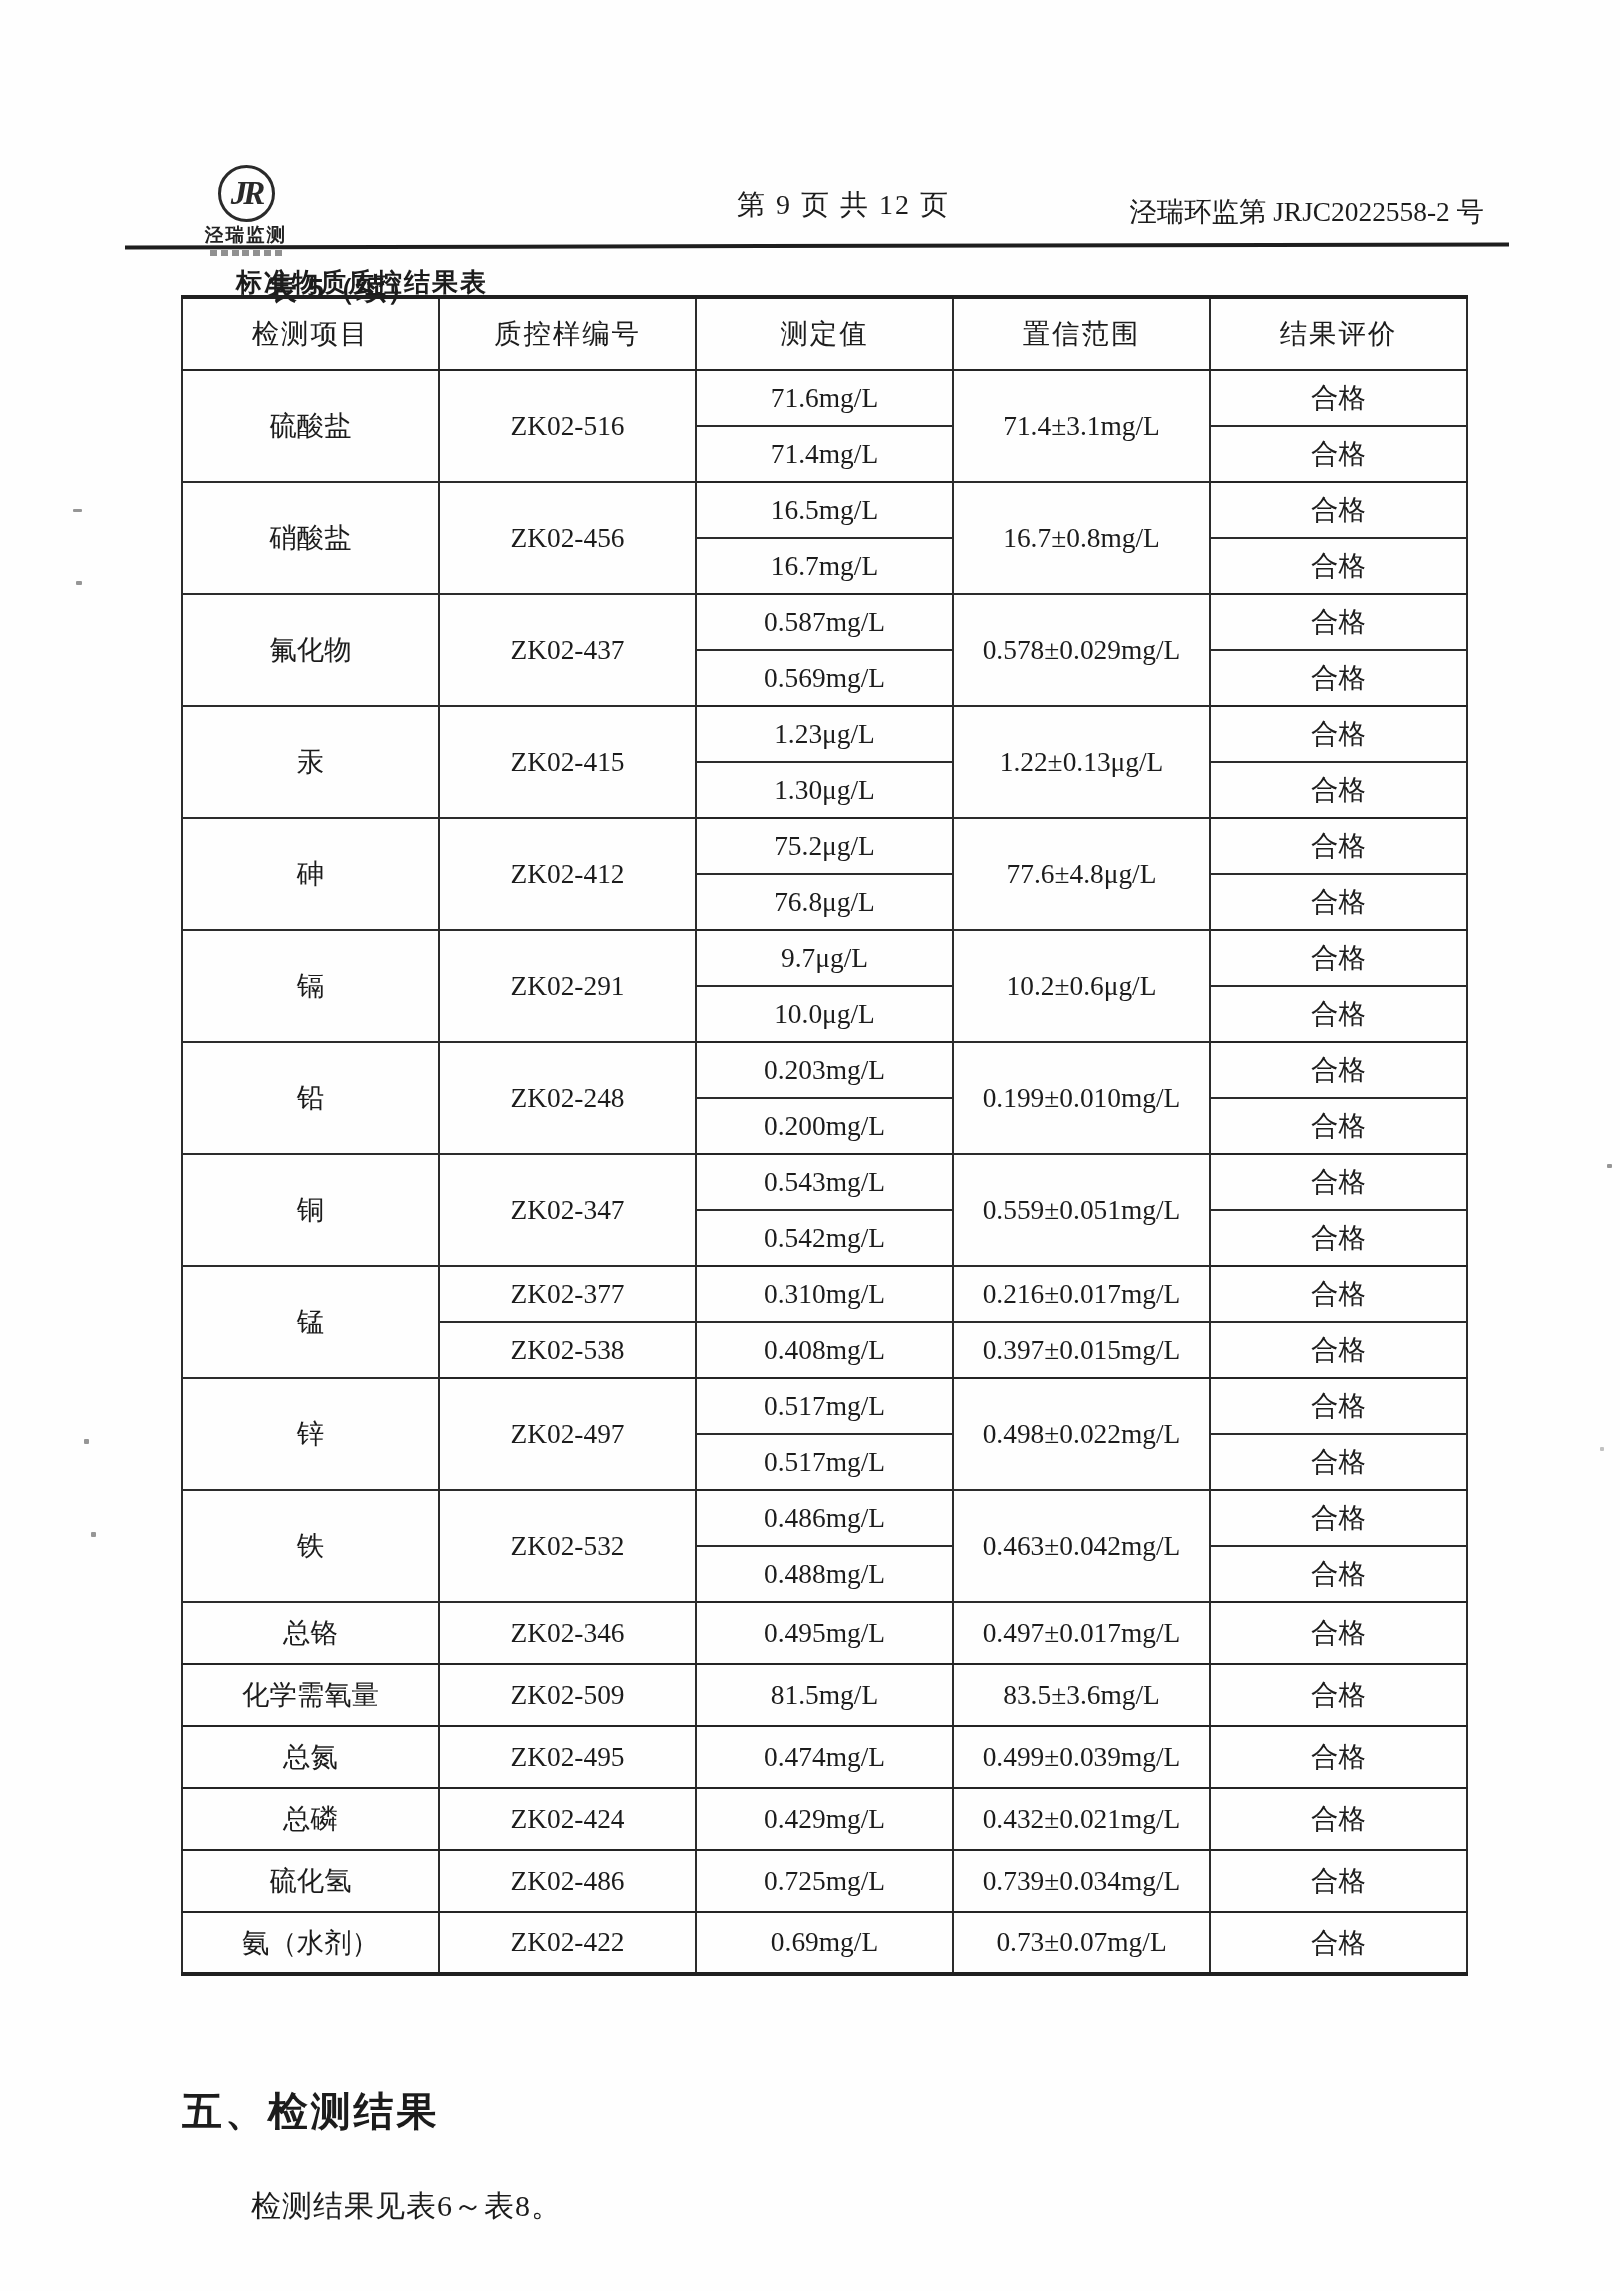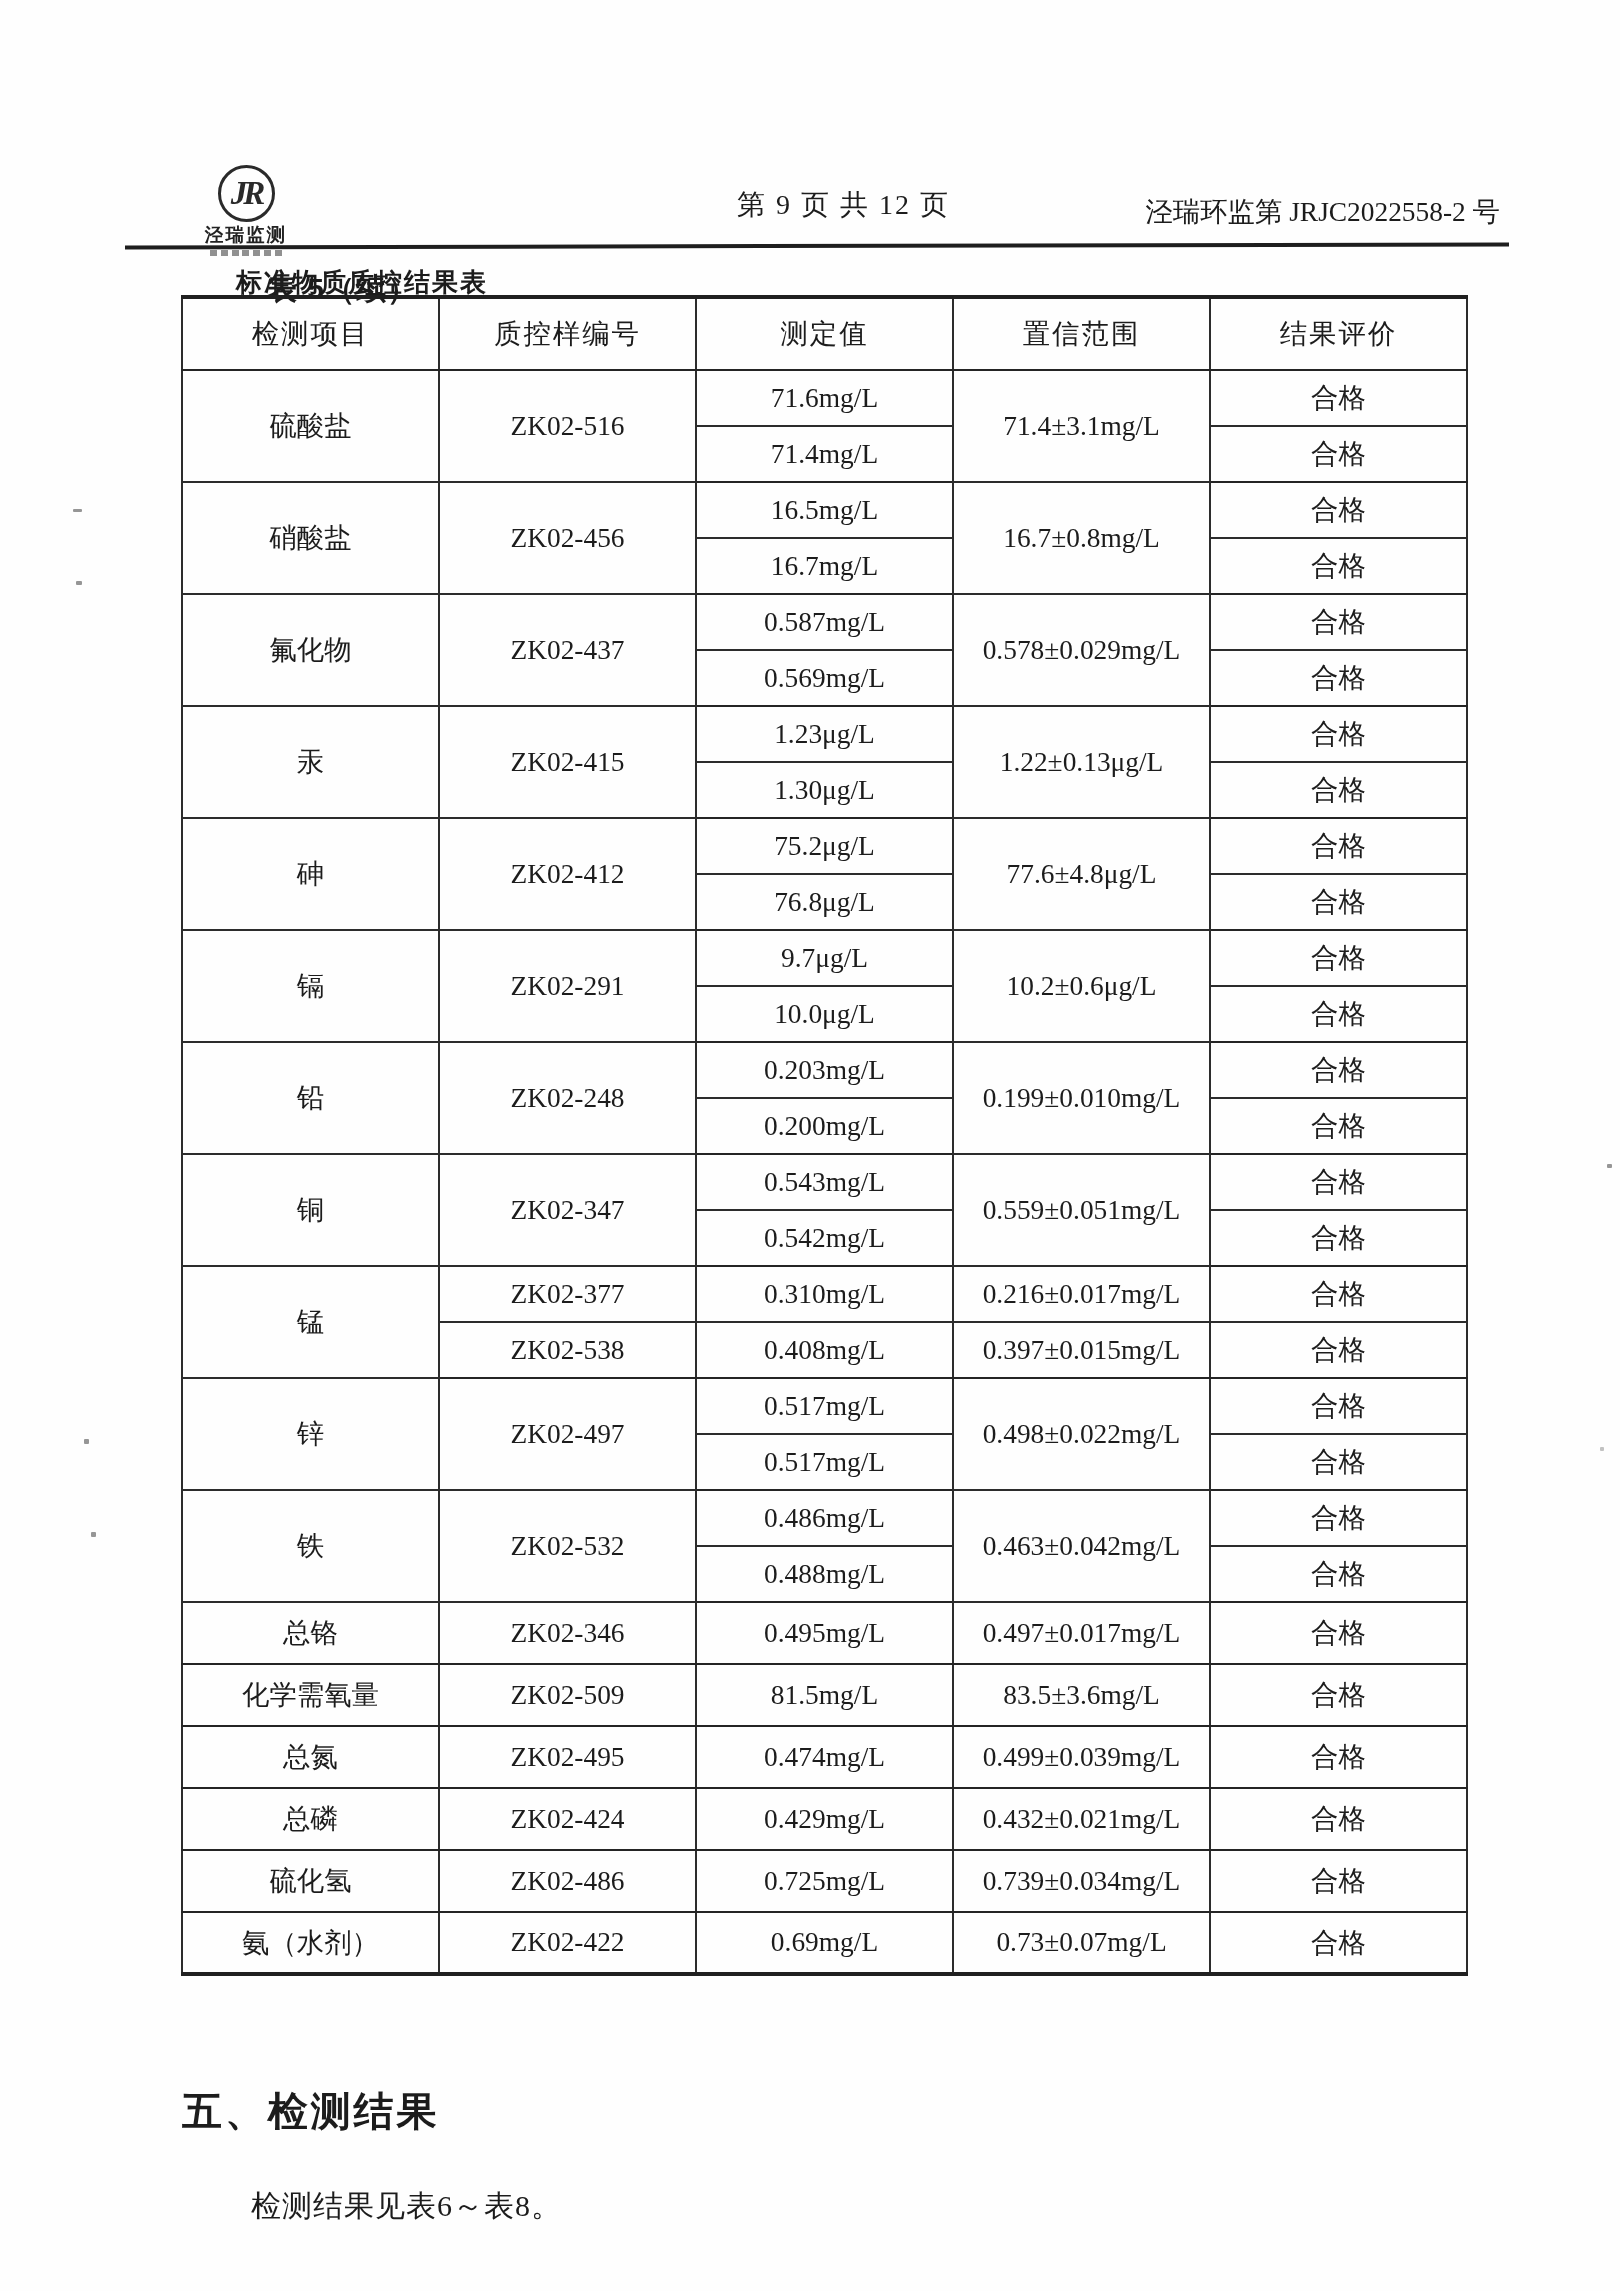--- a/index.html
+++ b/index.html
@@ -30,21 +30,21 @@
   .logo-sub{
     margin:2px auto 0;width:73px;height:5.9px;
     background:repeating-linear-gradient(90deg,#555 0 6.9px,transparent 6.9px 10.8px);
     opacity:.65;
   }
   .page-number{
     position:absolute;left:737px;top:186px;
     font-size:28px;letter-spacing:2px;white-space:nowrap;
   }
   .doc-number{
-    position:absolute;right:120px;top:194px;
+    position:absolute;right:136px;top:194px;
     font-size:27.4px;white-space:nowrap;
   }
   .header-rule{
     position:absolute;left:125px;top:244px;width:1384px;height:3.9px;
     background:#1e1e1e;transform:rotate(-0.12deg);
   }
   
   .table-title-row{
     position:absolute;left:181px;top:263px;width:1284px;height:49px;
     font-family:"Liberation Sans","DejaVu Sans",sans-serif;

